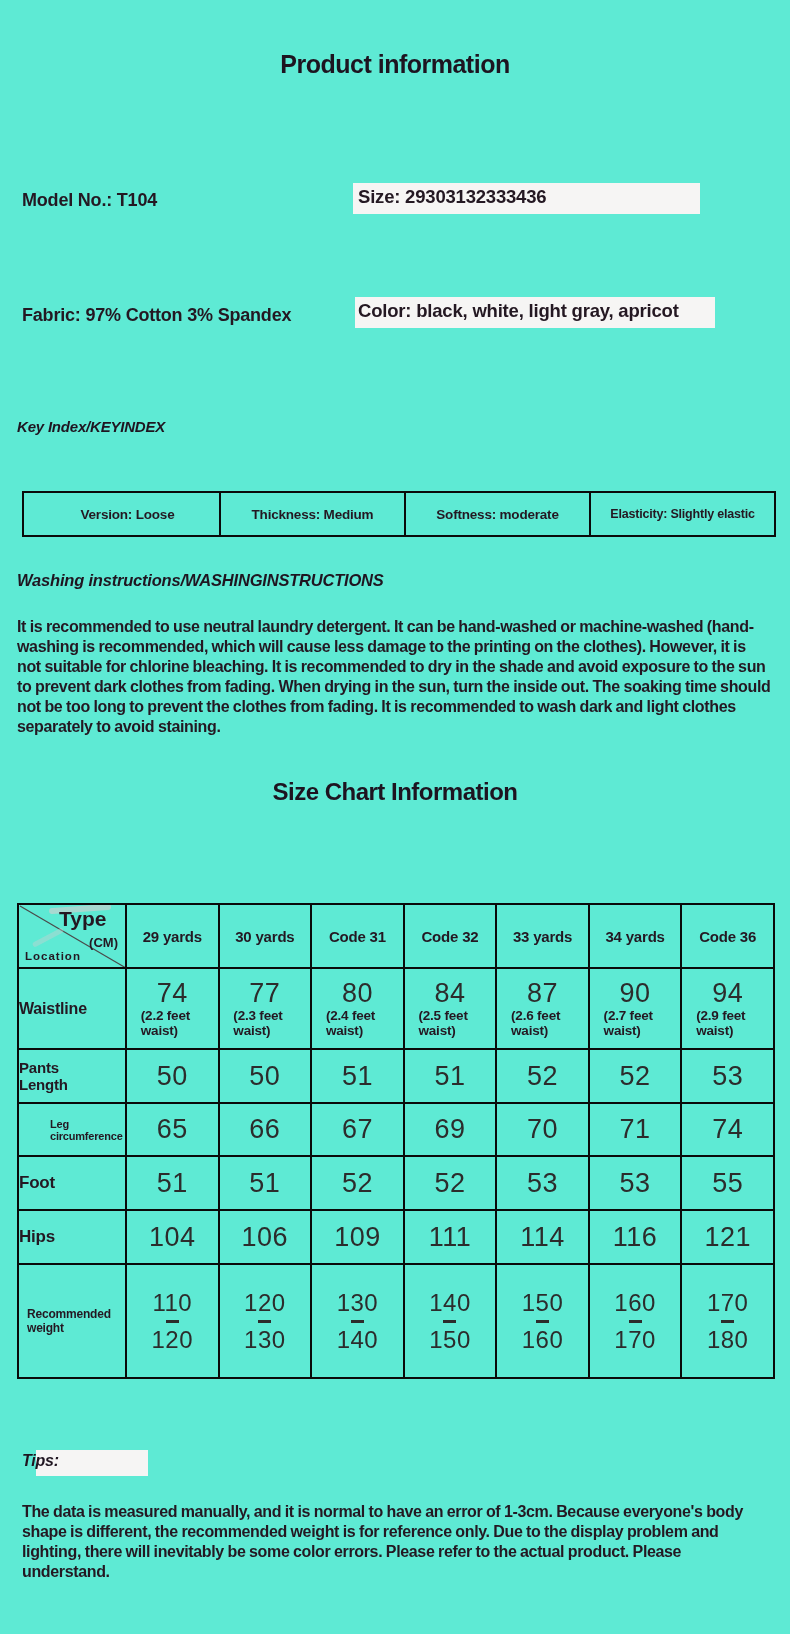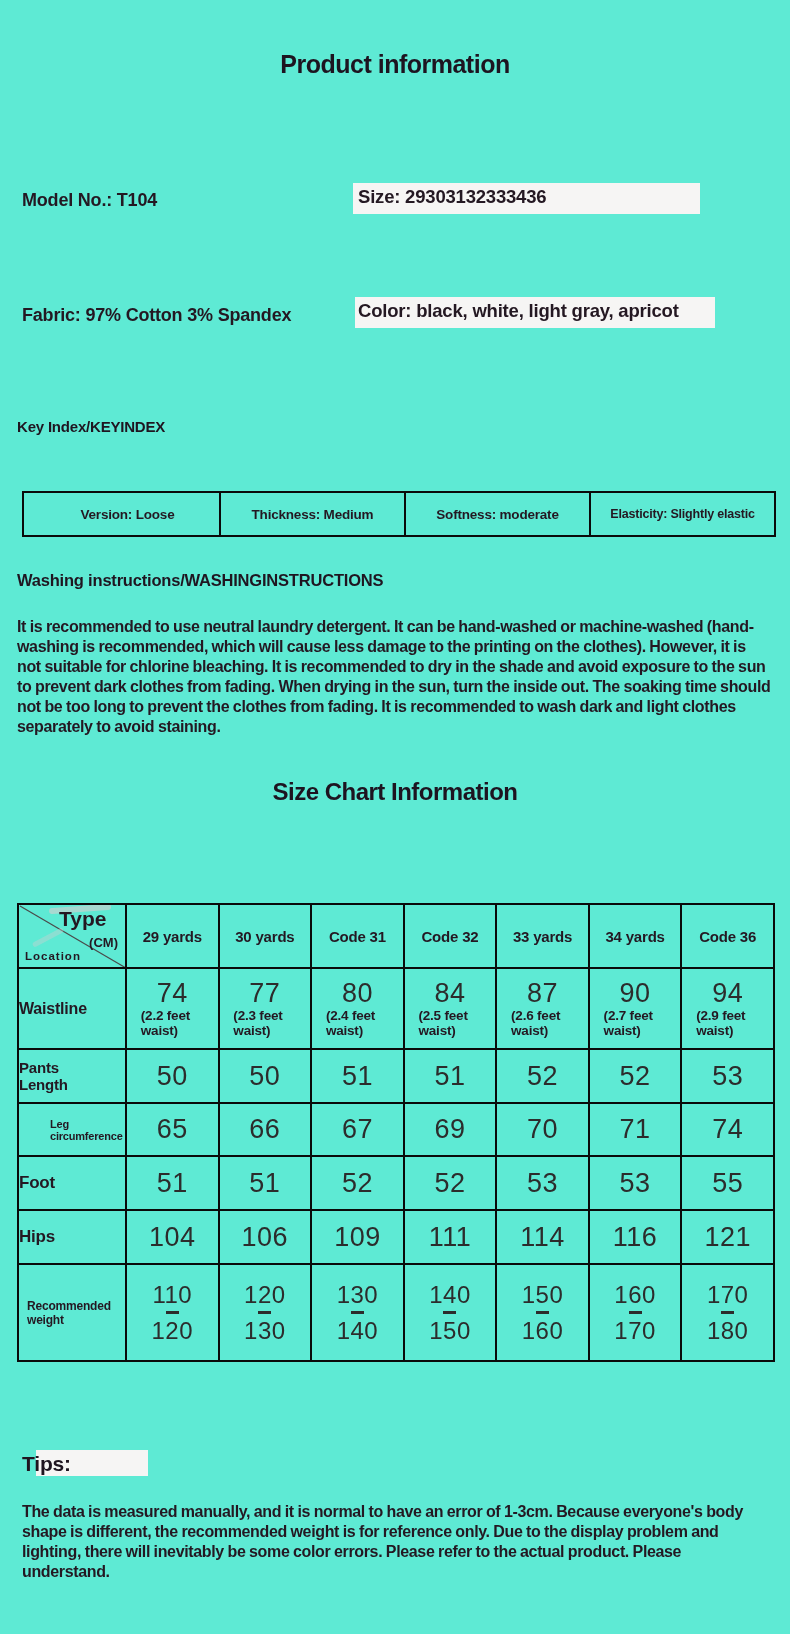--- a/index.html
+++ b/index.html
@@ -16,24 +16,24 @@
   .hl{position:absolute;background:#f6f5f4;}
   .page-title{
     top:50px;left:0;width:790px;text-align:center;
     font-size:25px;font-weight:bold;letter-spacing:-0.5px;color:#1d1420;
   }
   .spec{font-weight:bold;letter-spacing:-0.2px;color:#241822;}
   .spec.model{left:22px;top:190px;font-size:18px;}
   .spec.size{left:358px;top:186px;font-size:18.5px;}
   .spec.fabric{left:22px;top:305px;font-size:18px;}
   .spec.color{left:358px;top:300px;font-size:18.5px;}
-  .section-h{font-weight:bold;letter-spacing:-0.2px;color:#1f1520;}
+  .section-h{font-weight:bold;letter-spacing:-0.2px;color:#1f1520;font-style:italic;}
   .key-heading{left:17px;top:418px;font-size:15px;}
   .washing-heading{left:17px;top:571px;font-size:16.5px;}
-  .tips-heading{left:22px;top:1452px;font-size:21px;}
+  .tips-heading{left:22px;top:1452px;font-size:16px;}
 
   
   .key-table{
     left:22px;top:491px;width:754px;height:46px;
     display:flex;border:2px solid #0a0a0a;box-sizing:border-box;padding-left:12px;
   }
   .ki-cell{
     flex:1 1 25%;display:flex;align-items:center;justify-content:center;
     font-weight:bold;font-size:13.5px;letter-spacing:-0.2px;color:#241822;
     border-left:2px solid #0a0a0a;white-space:nowrap;overflow:hidden;
@@ -60,21 +60,21 @@
   }
   .size-table th,.size-table td{
     border:2px solid #0a0a0a;padding:0;vertical-align:middle;box-sizing:border-box;
   }
   .size-table thead tr{height:64px;}
   .size-table tr.r0{height:81px;}
   .size-table tr.r1{height:54px;}
   .size-table tr.r2{height:53px;}
   .size-table tr.r3{height:54px;}
   .size-table tr.r4{height:54px;}
-  .size-table tr.r5{height:97px;}
+  .size-table tr.r5{height:114px;}
   .corner-cell{position:relative;width:108px;overflow:hidden;}
   .corner-cell svg{position:absolute;left:0;top:0;}
   .corner-type{position:absolute;top:2px;left:40px;font-size:21px;font-weight:bold;color:#241822;}
   .corner-unit{position:absolute;top:30px;right:7px;font-size:13px;font-weight:bold;color:#241822;}
   .corner-loc{position:absolute;bottom:5px;left:6px;font-size:11.5px;font-weight:bold;letter-spacing:1px;color:#241822;}
   .smudge{position:absolute;background:#cfcfcf;opacity:.65;border-radius:3px;}
   .smudge.s1{left:30px;top:1px;width:62px;height:6px;transform:rotate(-4deg);}
   .smudge.s2{left:12px;top:30px;width:34px;height:5px;transform:rotate(-28deg);opacity:.4;}
   .col-h{font-size:15px;font-weight:bold;letter-spacing:-0.2px;color:#241822;text-align:center;}
   .row-label{

